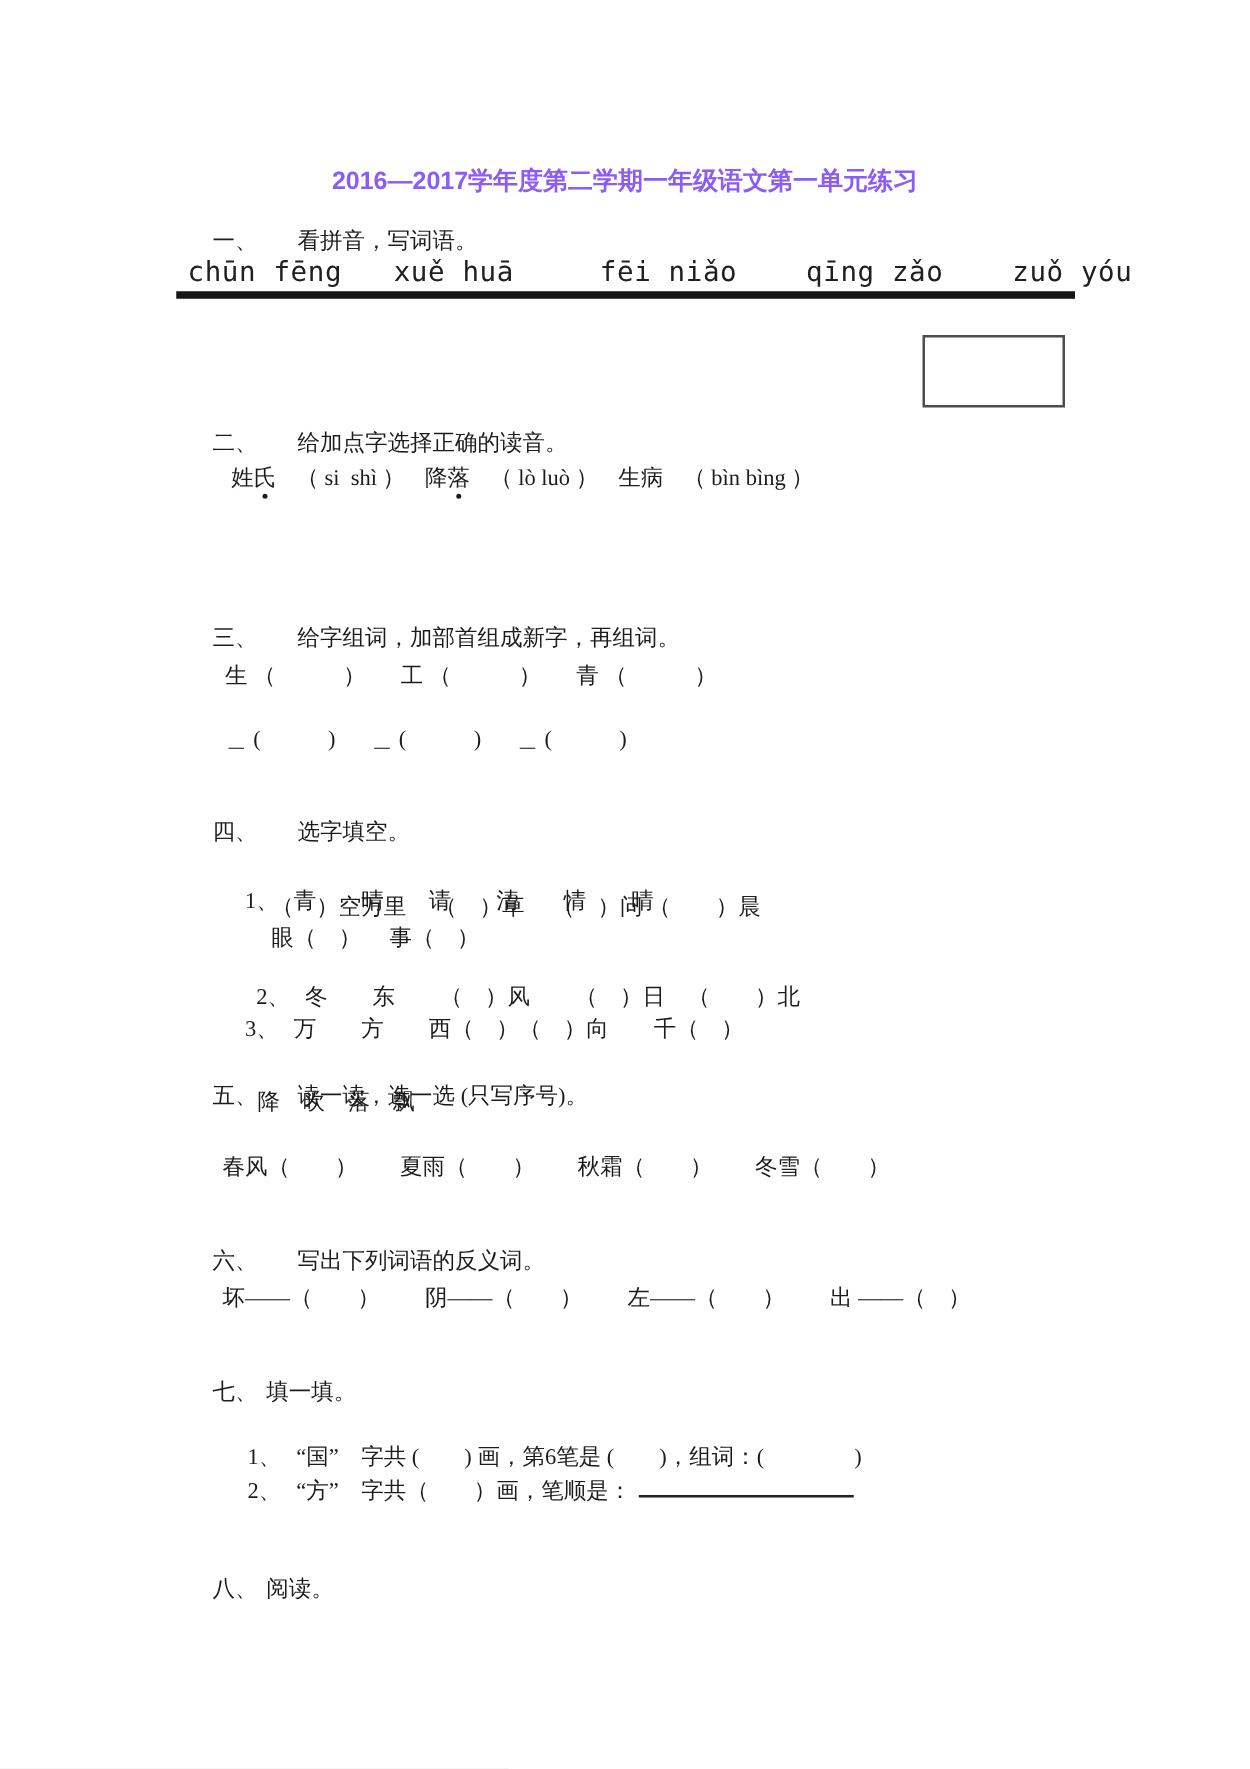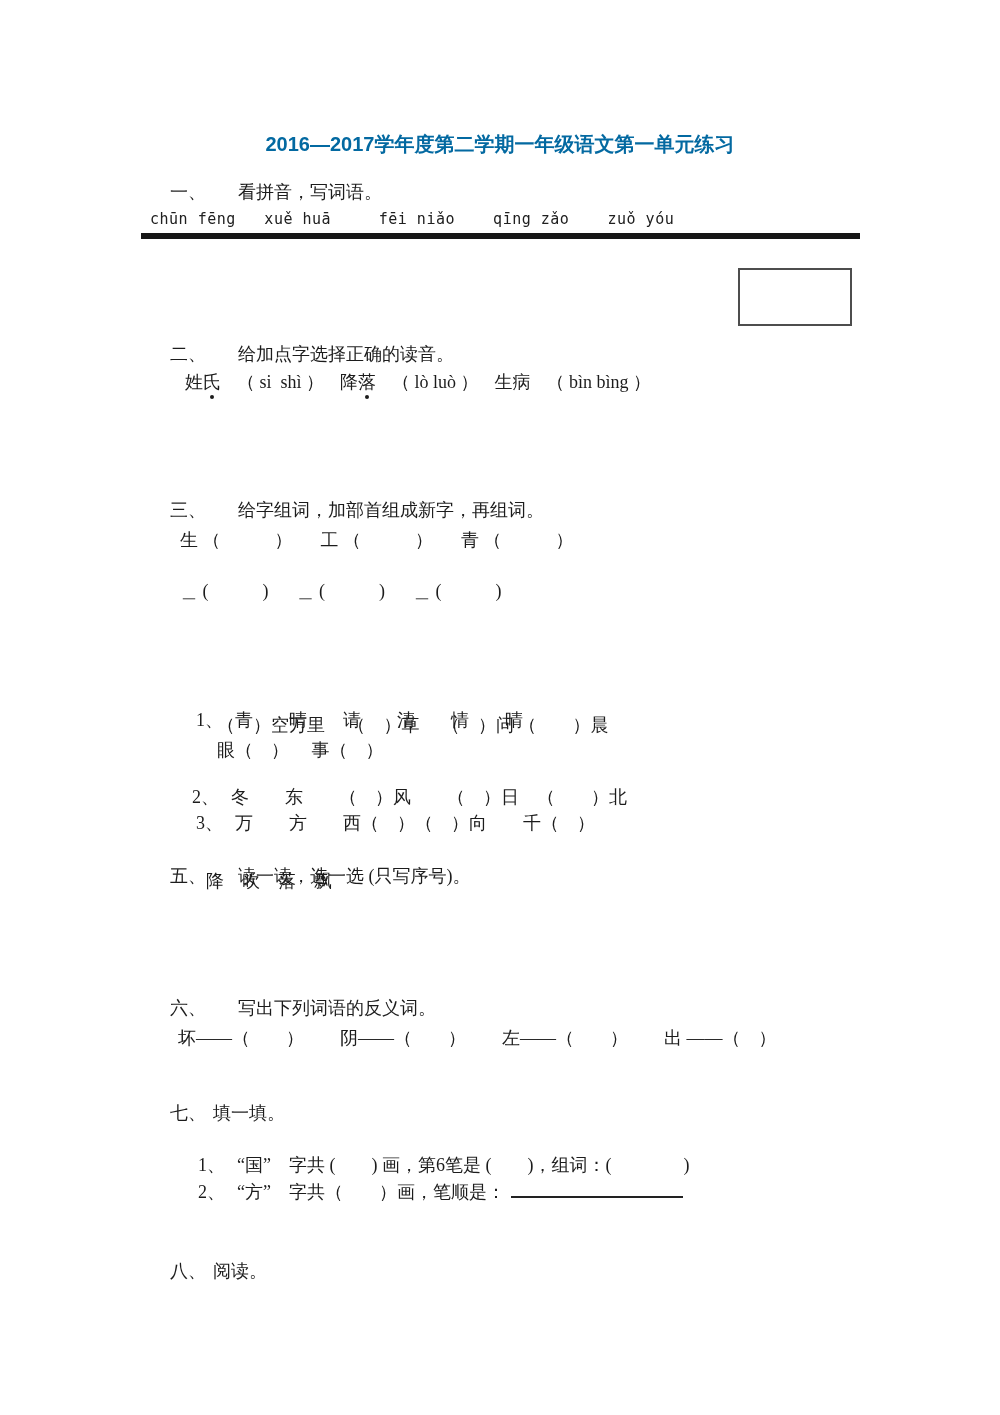--- a/index.html
+++ b/index.html
@@ -13,30 +13,30 @@
     font-size:18px;
     overflow:hidden;
   }
   .line{position:absolute;white-space:pre;line-height:22px;}
   .pre{white-space:pre;text-align:center;}
   .flexrow{display:flex;align-items:baseline;}
   .title{
     position:absolute;top:131px;left:0;width:100%;
     text-align:center;
     font-family:"Liberation Sans","DejaVu Sans",sans-serif;
-    font-weight:bold;font-size:20px;color:#0369a1;
+    font-weight:bold;font-size:20px;color:#8b5cf6;
     margin:0;
   }
   .sec .num{display:inline-block;}
   .numw{width:68px;}
   .numn{width:43px;}
   .itemnum{display:inline-block;width:39px;}
   .pinyin{
     font-family:"DejaVu Sans Mono","Liberation Mono",monospace;
-    font-size:15px;letter-spacing:0.5px;color:#202020;
+    font-size:22px;letter-spacing:0.5px;color:#202020;
   }
   .rule{
     position:absolute;top:233px;left:141px;width:719px;height:6px;
     background:#161616;
   }
   .answer-box{
     position:absolute;top:268px;left:738px;width:110px;height:54px;
     border:2px solid #4d4d4d;background:#ffffff;
   }
   .dotchar{position:relative;display:inline-block;}
@@ -85,36 +85,45 @@
     <span class="pre">生 （　　　）</span>
     <span class="pre">工 （　　　）</span>
     <span class="pre">青 （　　　）</span>
   </div>
   <div class="line flexrow gap28" style="top:580px;left:180px;">
     <span class="pre">＿ (　　　)</span>
     <span class="pre">＿ (　　　)</span>
     <span class="pre">＿ (　　　)</span>
   </div>
 
+  <div class="line sec" style="top:632px;left:152px;">
+    <span class="num numw">四、</span><span class="pre">选字填空。</span>
+  </div>
   <div class="line" style="top:687px;left:178px;">
     <span class="itemnum">1、</span><span class="pre">青　　晴　　请　　清　　情　　晴</span>
   </div>
   <div class="line" style="top:714px;left:217px;">（　）空万里　 （　）草　 （　）问 （　　）晨</div>
   <div class="line" style="top:739px;left:217px;">眼（　）　 事（　）</div>
-  <div class="line" style="top:764px;left:174px;">
+  <div class="line" style="top:764px;left:187px;">
     <span class="itemnum">2、</span><span class="pre">冬　　东　　（　）风　　（　）日　（　　）北</span>
   </div>
   <div class="line" style="top:790px;left:178px;">
     <span class="itemnum">3、</span><span class="pre">万　　方　　西（　）（　）向　　千（　）</span>
   </div>
 
   <div class="line sec" style="top:843px;left:152px;">
     <span class="num numw">五、</span><span class="pre">读一读，选一选 (只写序号)。</span>
   </div>
   <div class="line" style="top:870px;left:190px;margin-left:16px;">降　吹　落　飘</div>
+  <div class="line flexrow gap34" style="top:922px;left:178px;">
+    <span class="pre">春风（　　）</span>
+    <span class="pre">夏雨（　　）</span>
+    <span class="pre">秋霜（　　）</span>
+    <span class="pre">冬雪（　　）</span>
+  </div>
 
   <div class="line sec" style="top:975px;left:152px;">
     <span class="num numw">六、</span><span class="pre">写出下列词语的反义词。</span>
   </div>
   <div class="line flexrow gap36" style="top:1027px;left:178px;">
     <span class="pre">坏——（　　）</span>
     <span class="pre">阴——（　　）</span>
     <span class="pre">左——（　　）</span>
     <span class="pre">出 ——（　）</span>
   </div>

